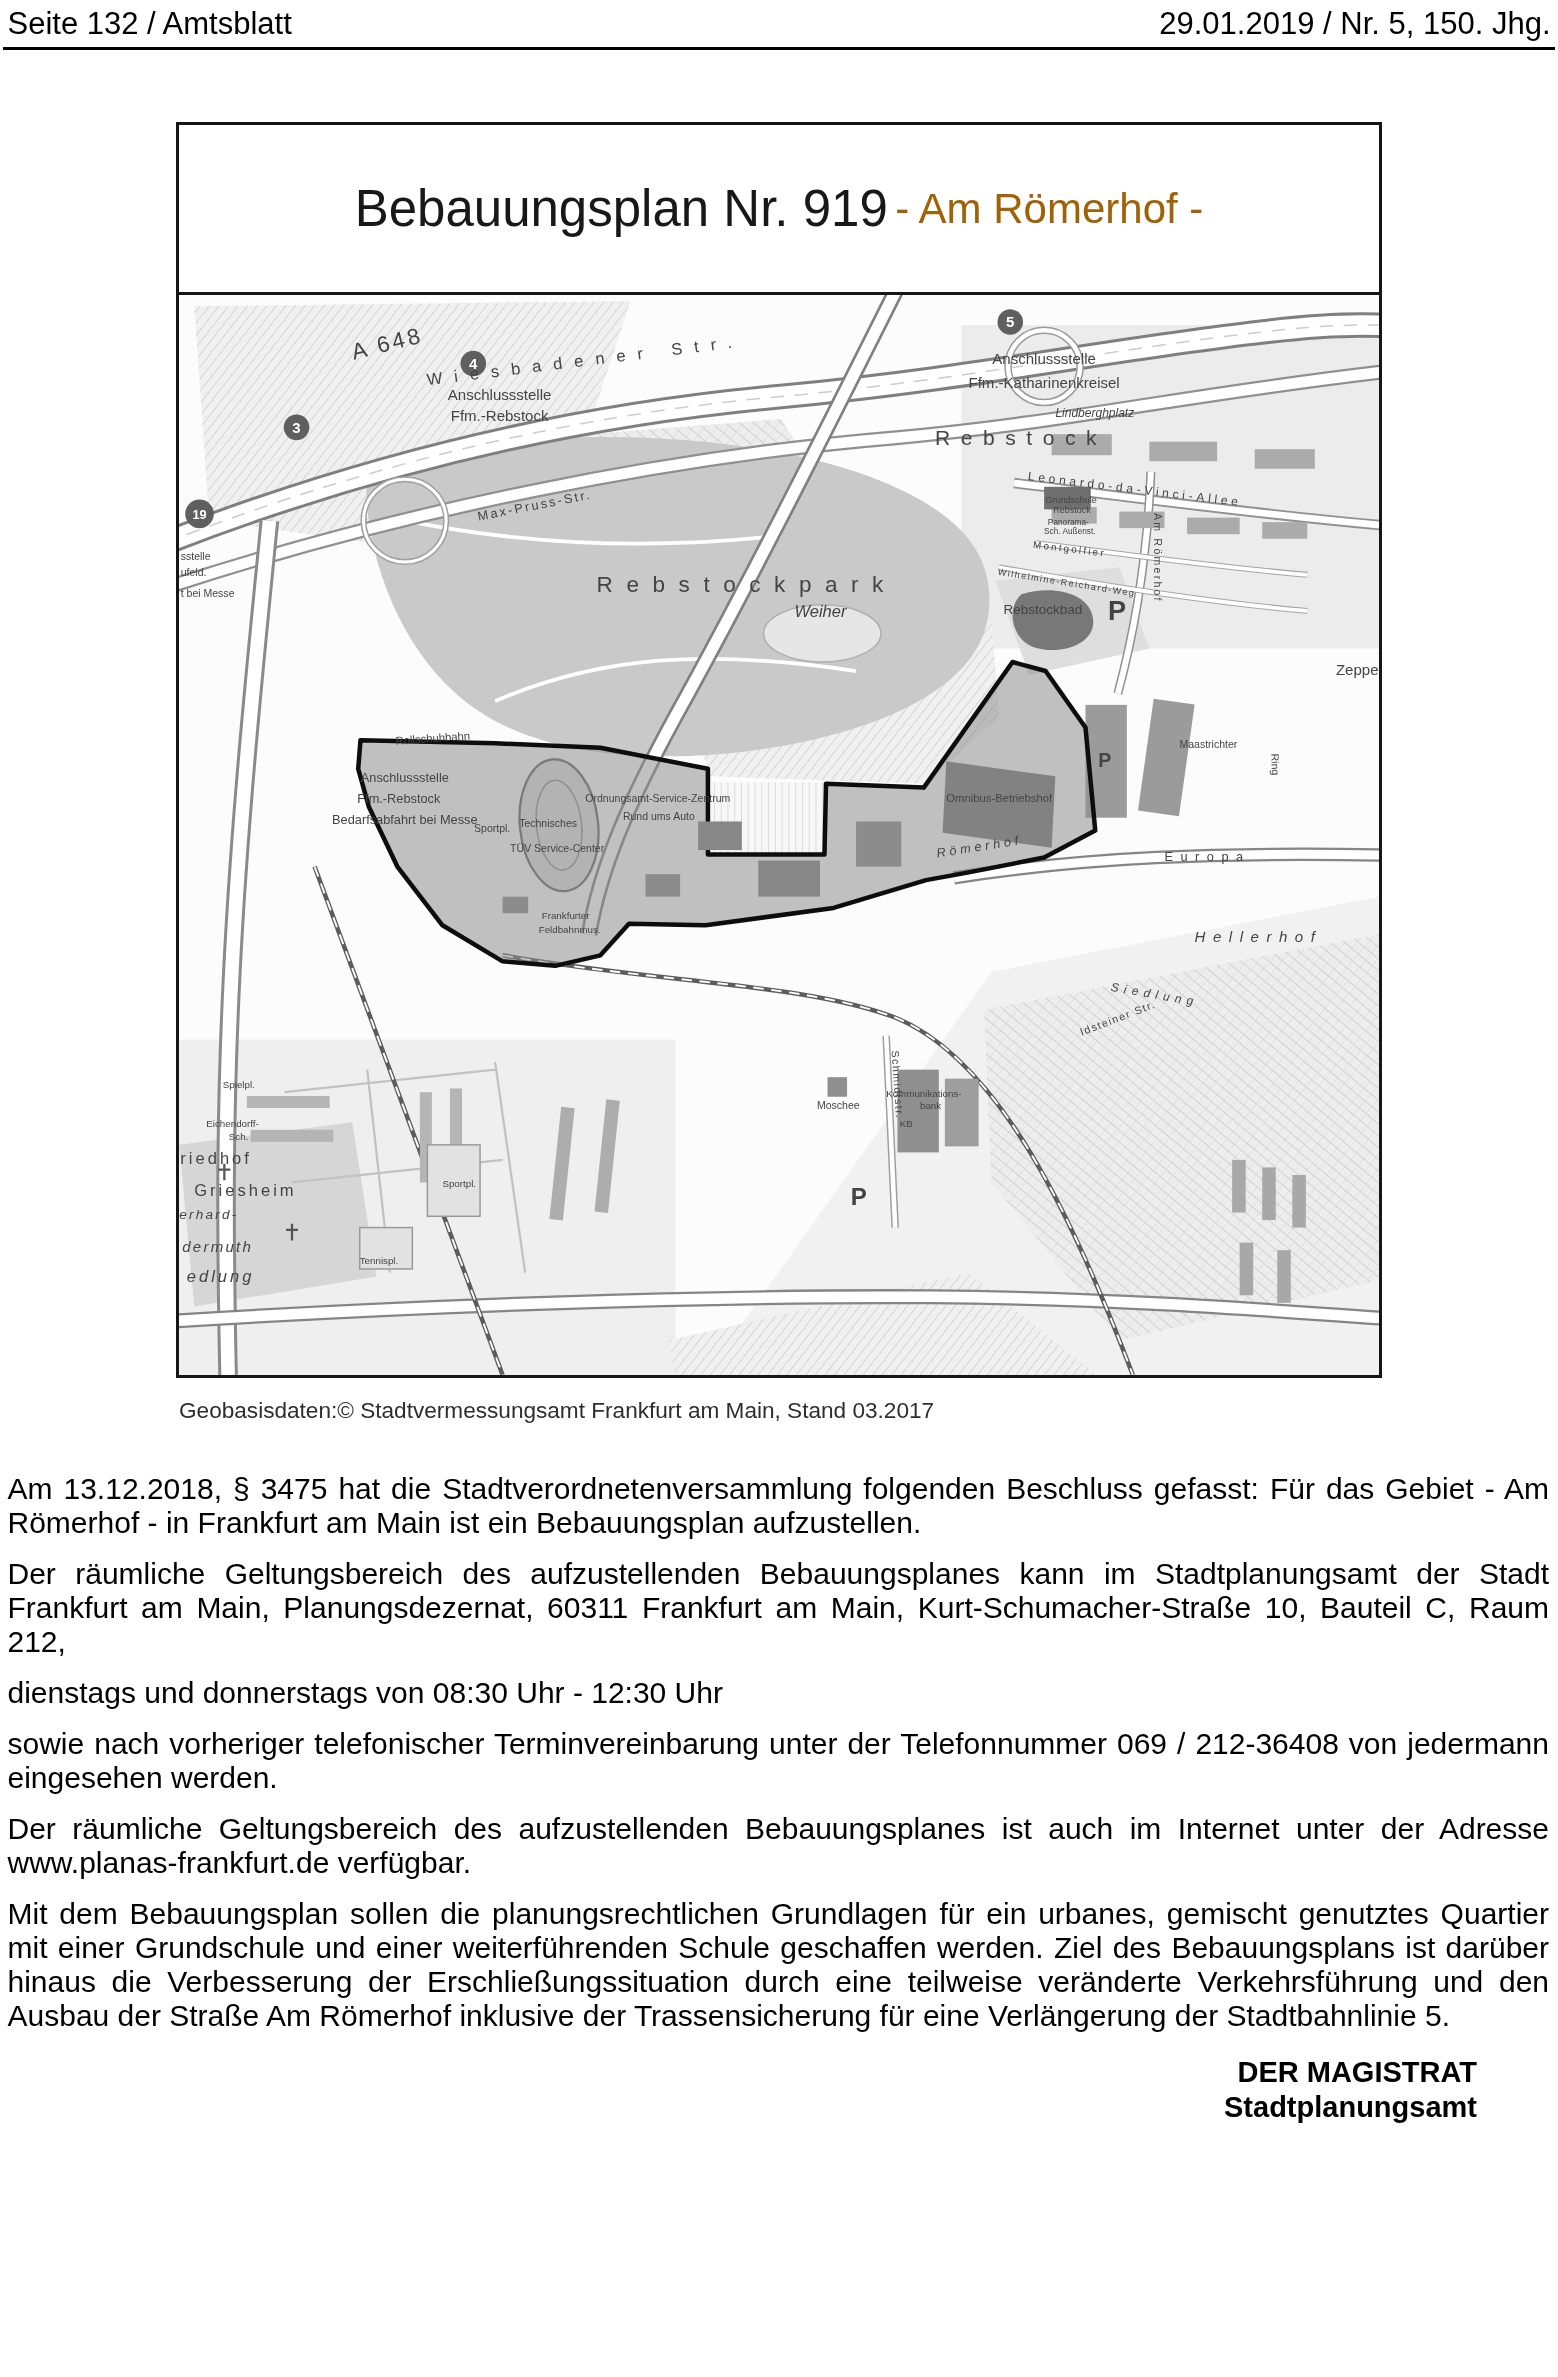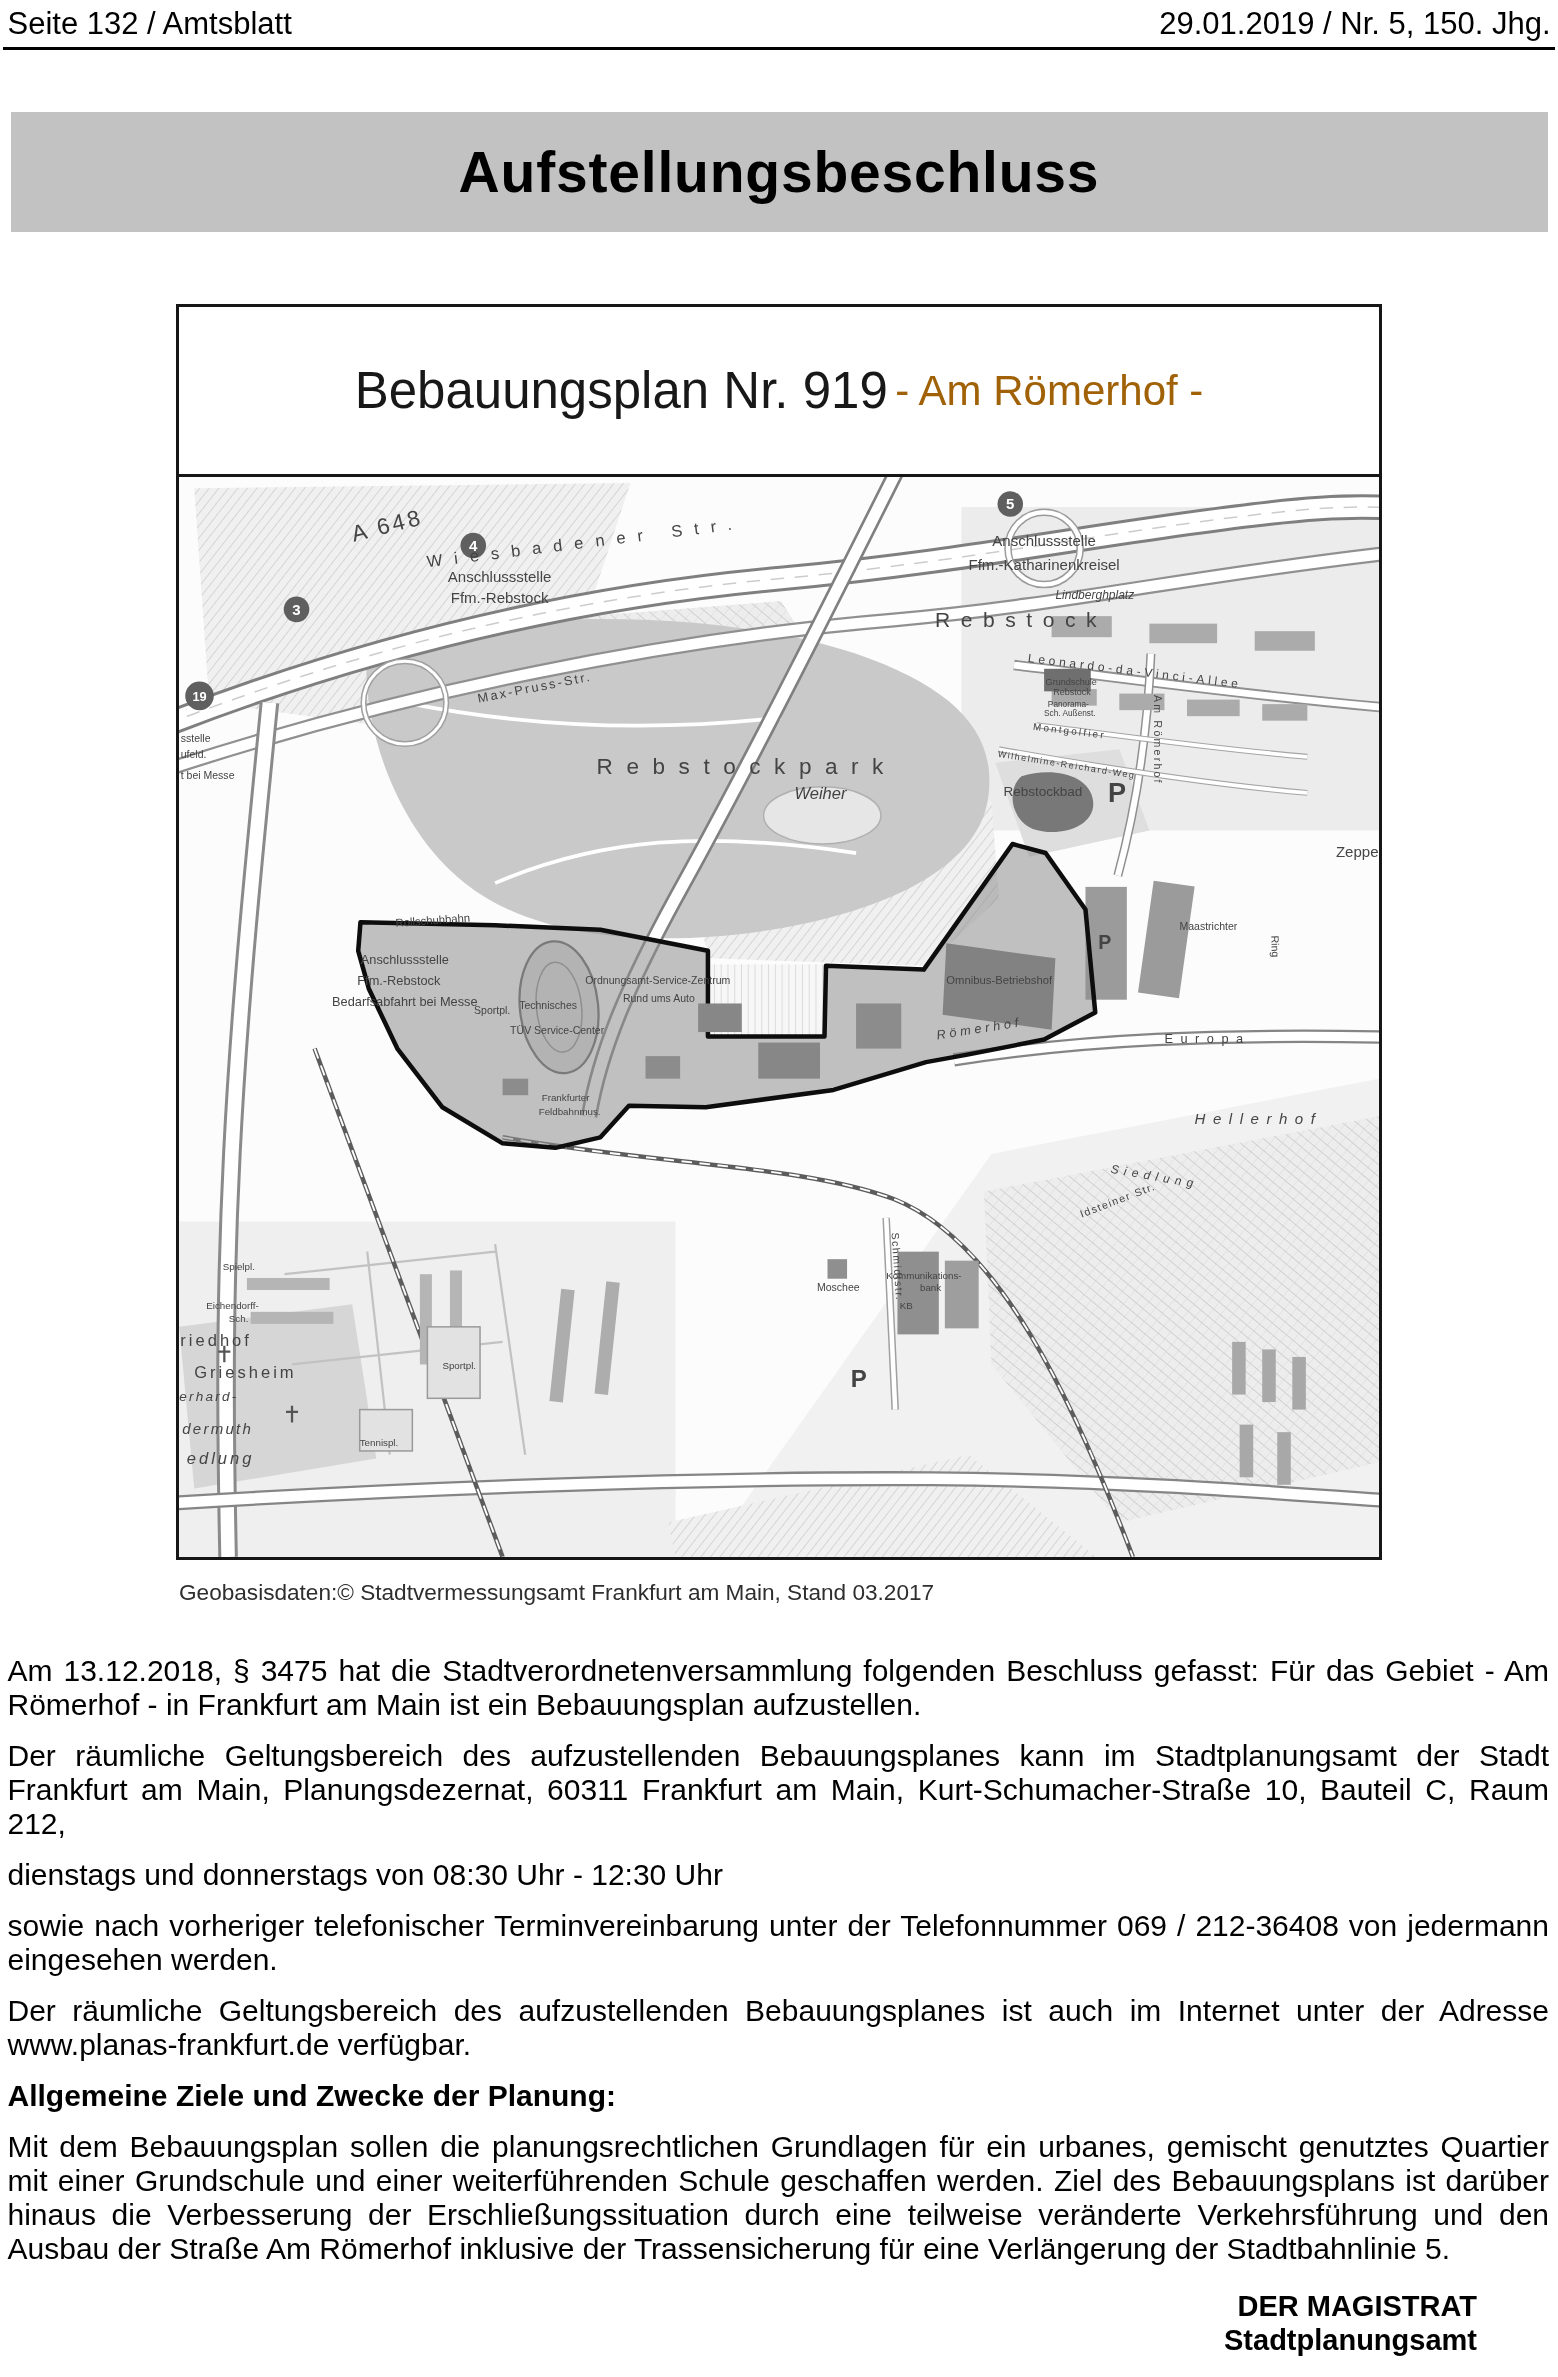--- a/index.html
+++ b/index.html
@@ -31,23 +31,20 @@
 <body>
 
 <div class="page">
 
   <div class="hdr">
     <span>Seite 132 / Amtsblatt</span>
     <span>29.01.2019 / Nr. 5, 150. Jhg.</span>
   </div>
   <div class="hdr-rule"></div>
 
-  <div class="banner">
-    <h1>Aufstellungsbeschluss</h1>
-  </div>
 
   <div class="figure">
     <div class="fig-title">
       <div class="t1">Bebauungsplan Nr. 919</div>
       <div class="t2">- Am Römerhof -</div>
     </div>
     <div class="mapwrap">
       <svg viewBox="0 0 1595 1436" width="1200" height="1080">
         <defs>
           <pattern id="hatchA" width="10" height="10" patternUnits="userSpaceOnUse" patternTransform="rotate(38)">
@@ -256,21 +253,20 @@
   </div>
 
   <div class="caption">Geobasisdaten:© Stadtvermessungsamt Frankfurt am Main, Stand 03.2017</div>
 
   <div class="bodytext">
     <p>Am 13.12.2018, § 3475 hat die Stadtverordnetenversammlung folgenden Beschluss gefasst: Für das Gebiet - Am Römerhof - in Frankfurt am Main ist ein Bebauungsplan aufzustellen.</p>
     <p>Der räumliche Geltungsbereich des aufzustellenden Bebauungsplanes kann im Stadtplanungsamt der Stadt Frankfurt am Main, Planungsdezernat, 60311 Frankfurt am Main, Kurt-Schumacher-Straße 10, Bauteil C, Raum 212,</p>
     <p class="noj">dienstags und donnerstags von 08:30 Uhr - 12:30 Uhr</p>
     <p>sowie nach vorheriger telefonischer Terminvereinbarung unter der Telefonnummer 069 / 212-36408 von jedermann eingesehen werden.</p>
     <p>Der räumliche Geltungsbereich des aufzustellenden Bebauungsplanes ist auch im Internet unter der Adresse www.planas-frankfurt.de verfügbar.</p>
-    <h2>Allgemeine Ziele und Zwecke der Planung:</h2>
     <p>Mit dem Bebauungsplan sollen die planungsrechtlichen Grundlagen für ein urbanes, gemischt genutztes Quartier mit einer Grundschule und einer weiterführenden Schule geschaffen werden. Ziel des Bebauungsplans ist darüber hinaus die Verbesserung der Erschließungssituation durch eine teilweise veränderte Verkehrsführung und den Ausbau der Straße Am Römerhof inklusive der Trassensicherung für eine Verlängerung der Stadtbahnlinie 5.</p>
     <div class="signature">
       <div>DER MAGISTRAT</div>
       <div>Stadtplanungsamt</div>
     </div>
   </div>
 
 </div>
 
 

